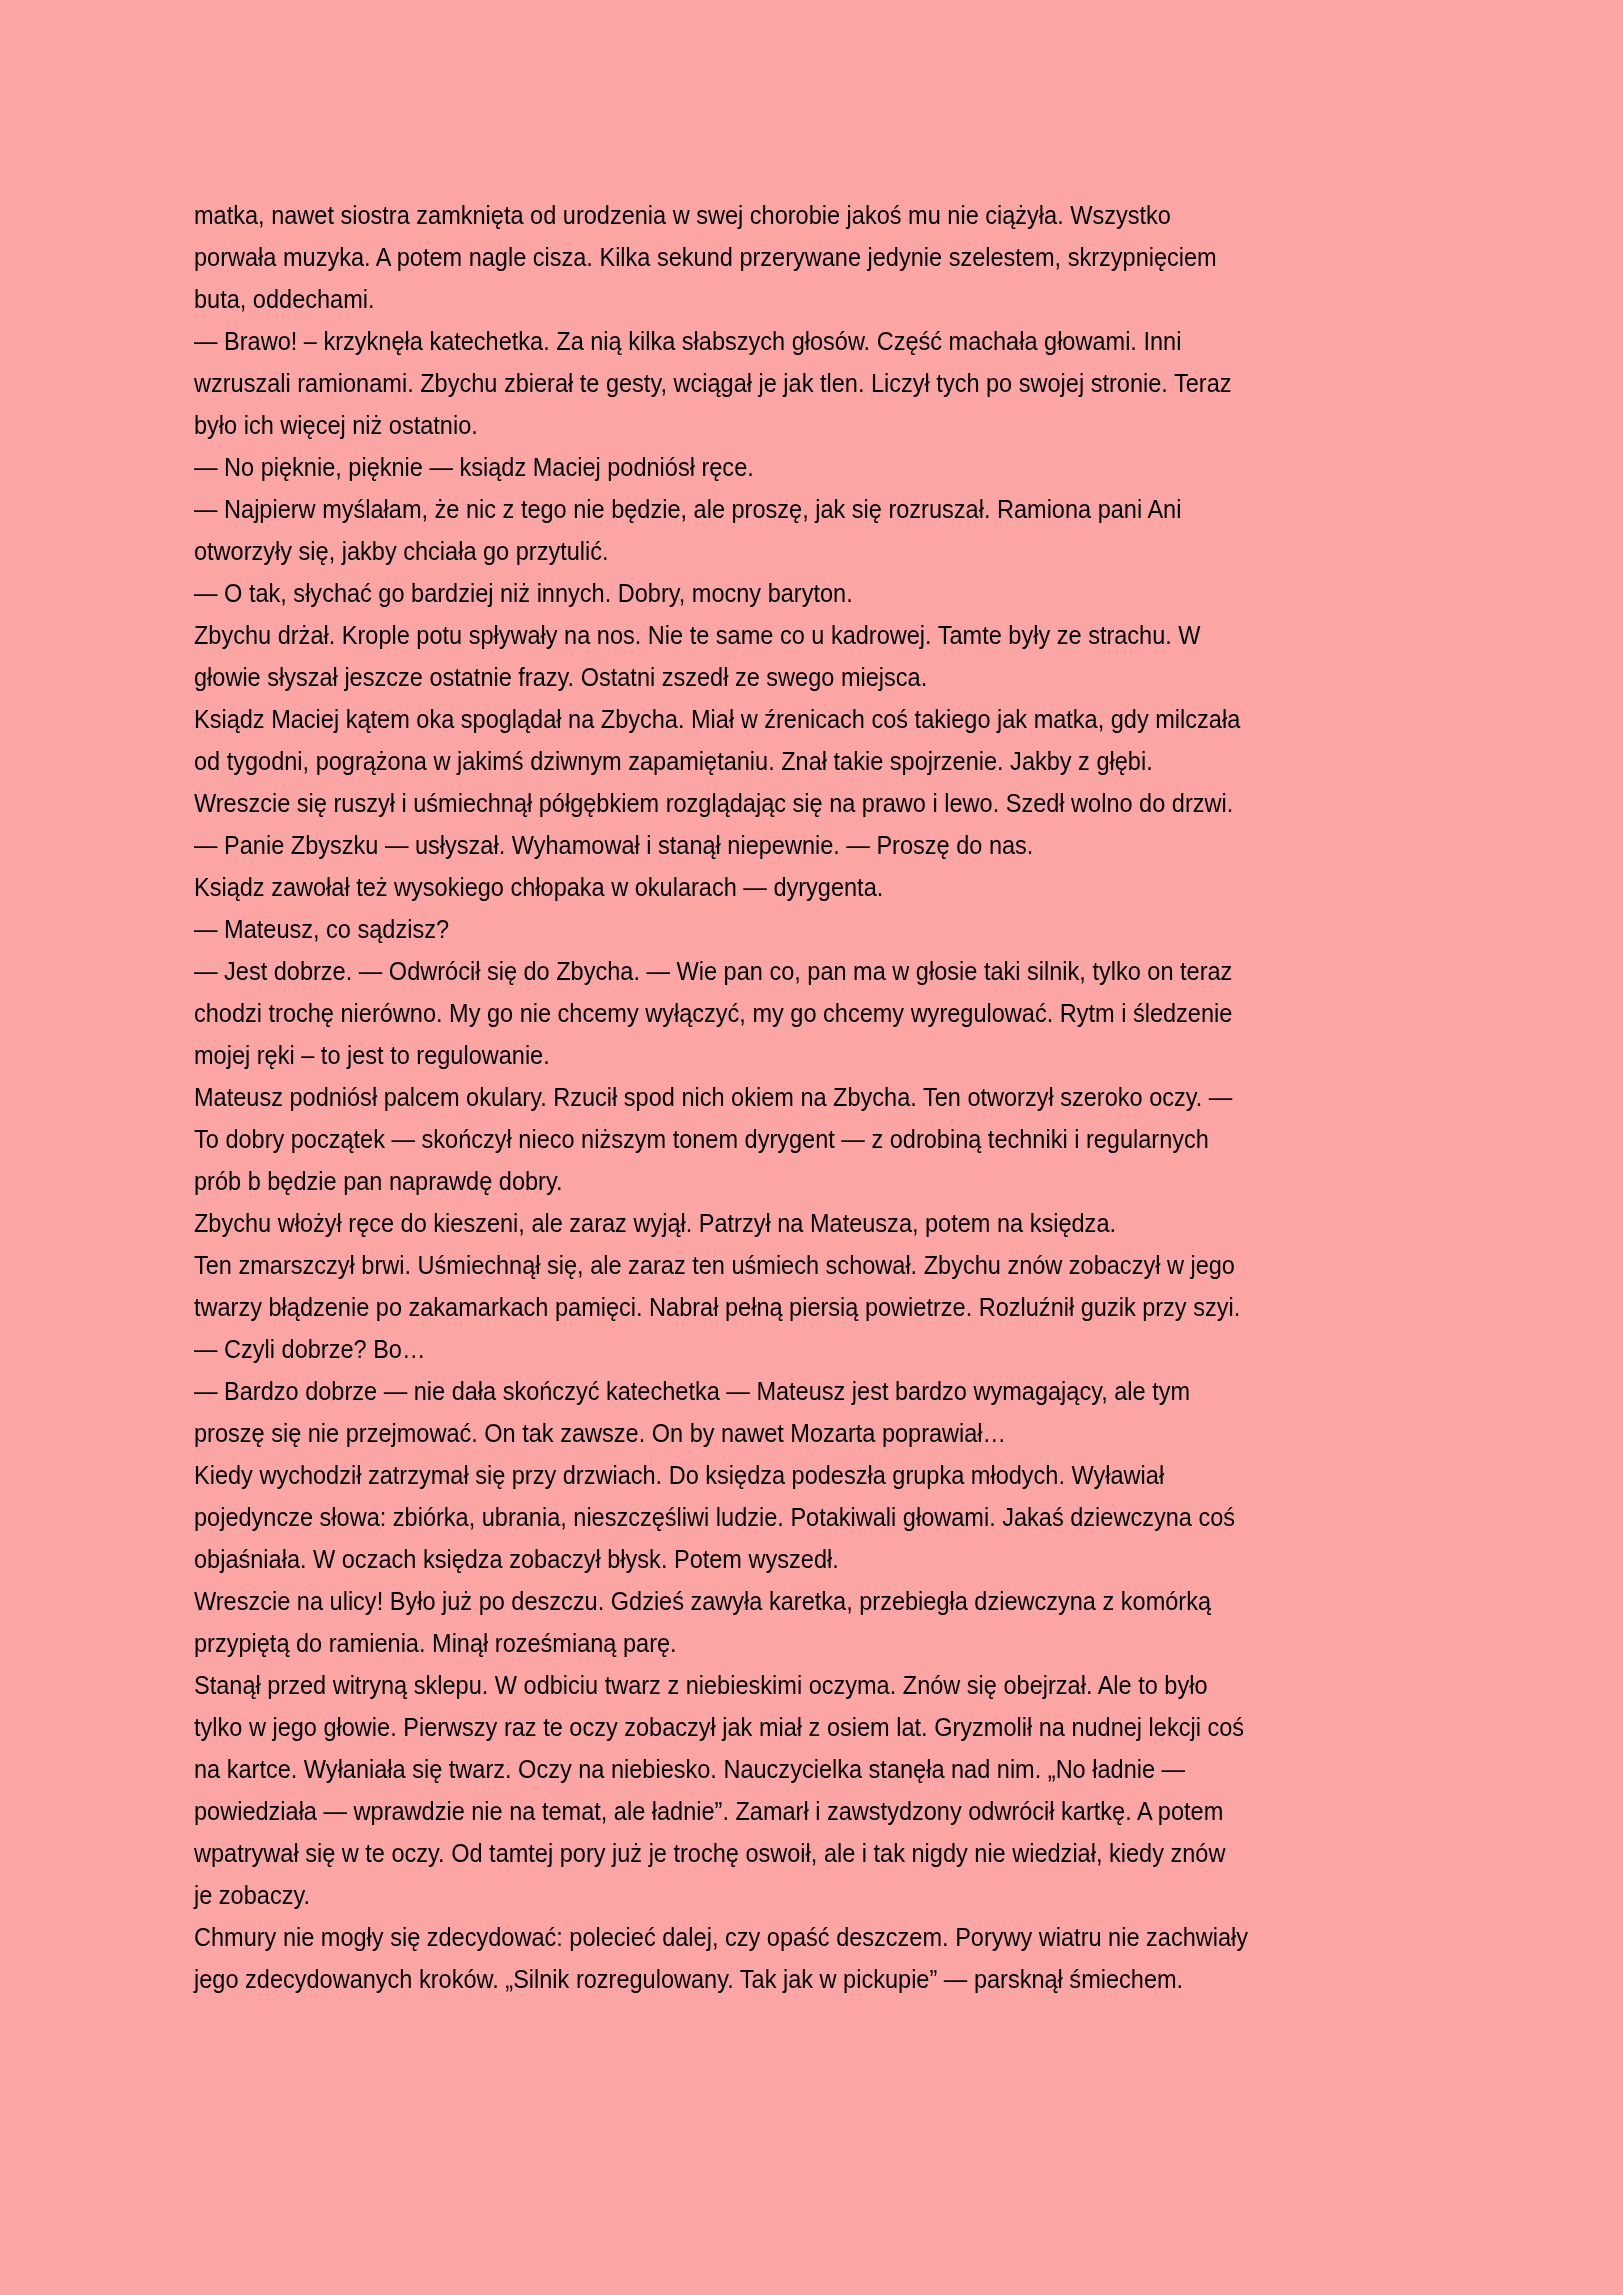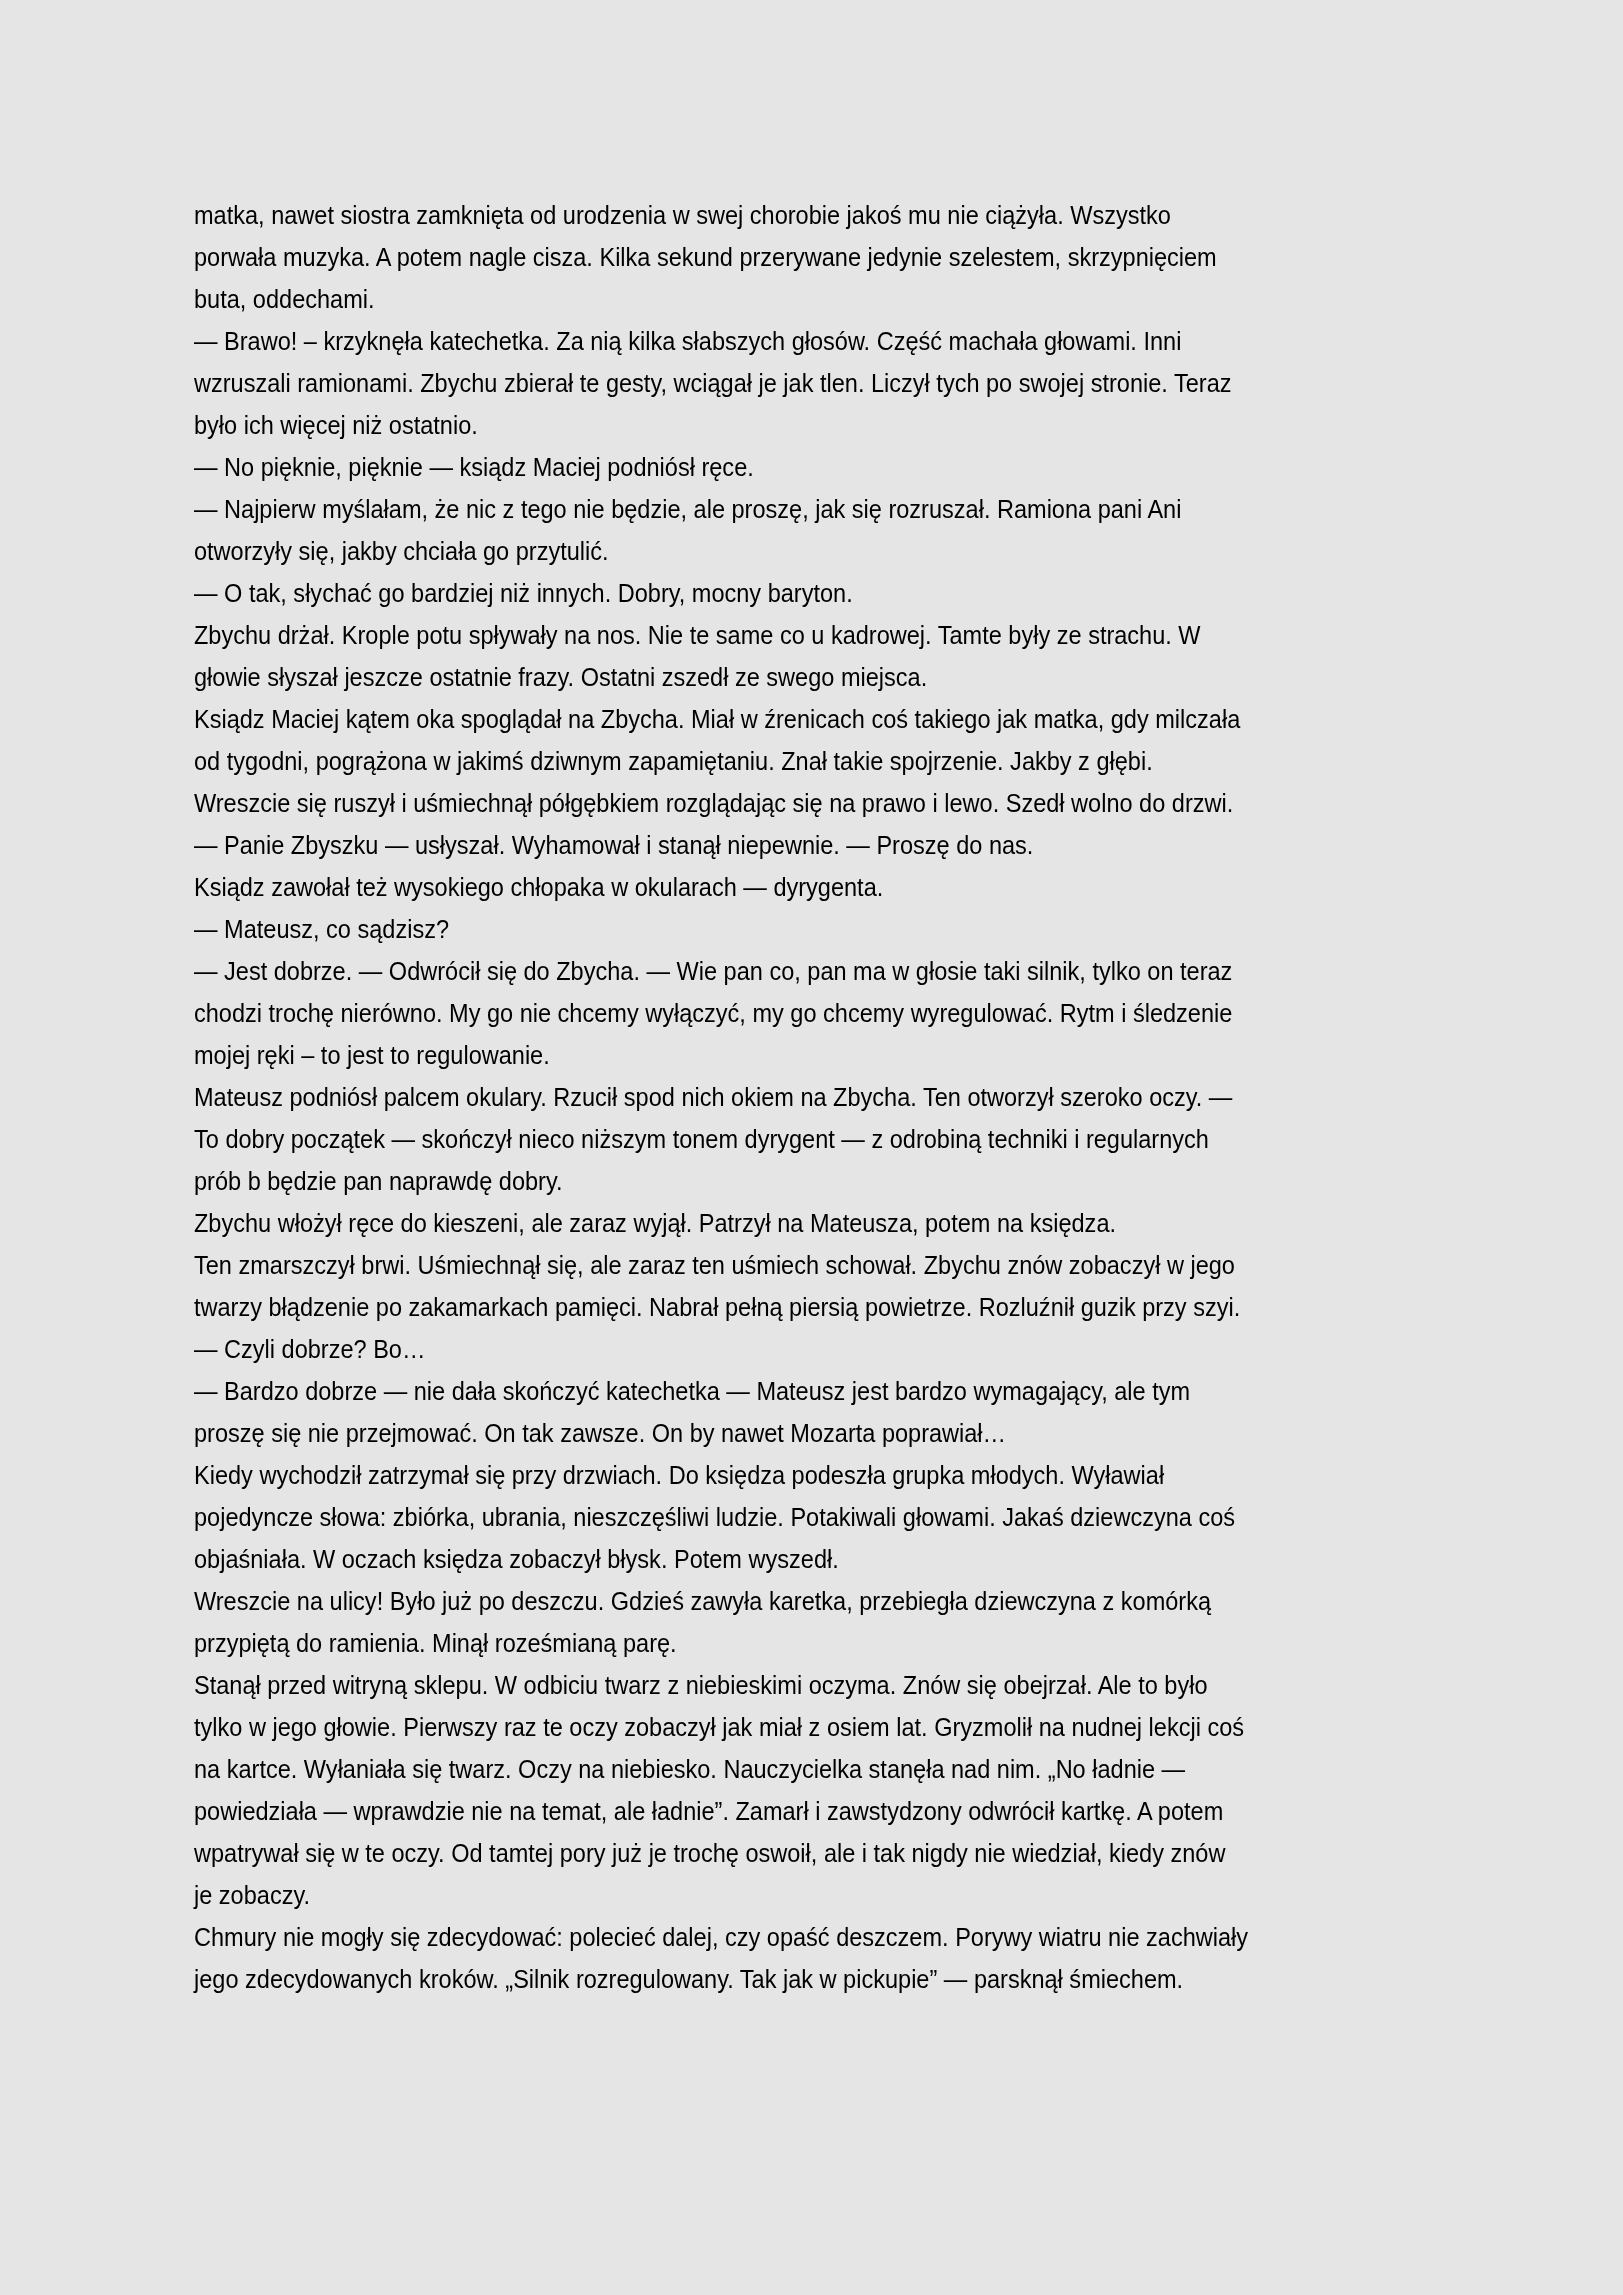--- a/index.html
+++ b/index.html
@@ -12,21 +12,21 @@
       height: 2295px;
       position: relative;
       overflow: hidden;
     }
     .page {
       position: absolute;
       left: 0;
       top: 0;
       width: 1623px;
       height: 2295px;
-      background: #e5e5e5;
+      background: #fca5a5;
     }
     .text-block {
       position: absolute;
       left: 194px;
       top: 194px;
       width: 1256px;
     }
     .line {
       display: block;
       height: 42px;

